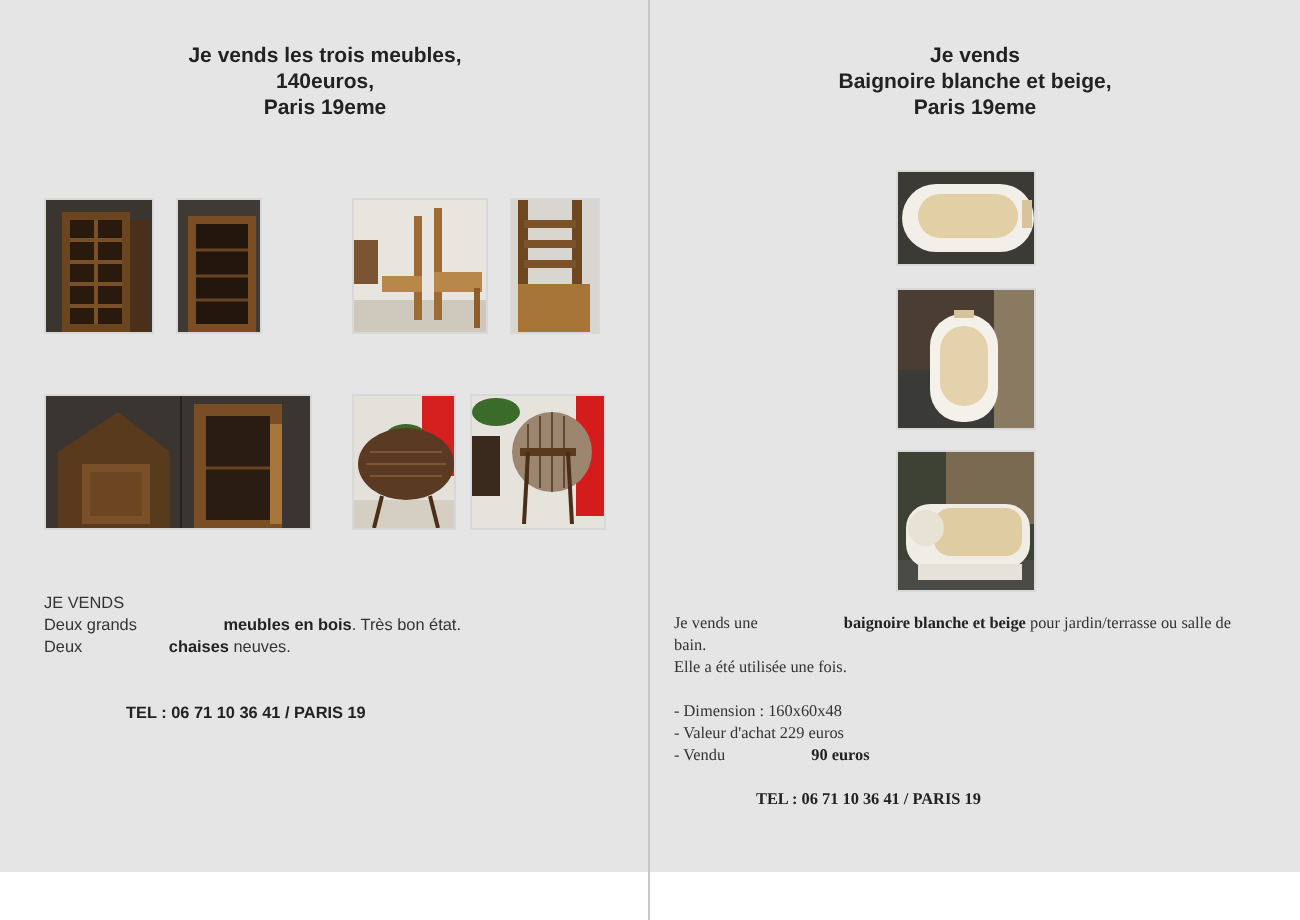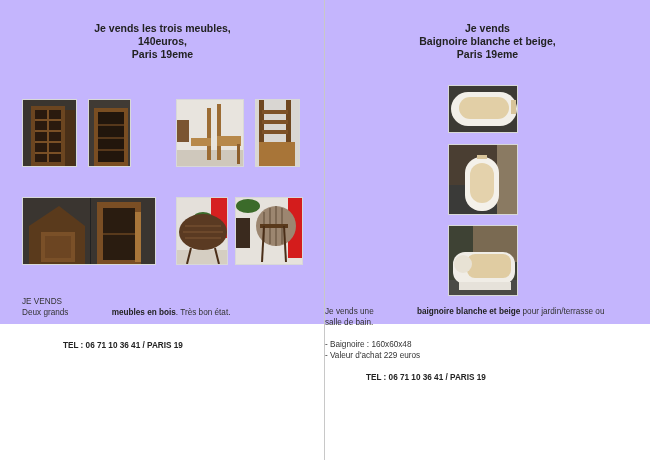--- a/index.html
+++ b/index.html
@@ -1,18 +1,18 @@
 <!DOCTYPE html>
 <html><head>
 <meta charset="utf-8">
 <style>
   html, body { margin:0; padding:0; }
   body { width:650px; height:460px; background:#ffffff; position:relative; overflow:hidden;
          font-family:"Liberation Sans", sans-serif; color:#2a2a2a; }
-  .page { position:absolute; top:0; height:324px; background:#c4b5fd; }
+  .page { position:absolute; top:0; height:436px; background:#e5e5e5; }
   .left { left:0; width:324px; }
   .right { left:325px; width:325px; }
   .divider { position:absolute; left:324px; top:0; width:1px; height:460px; background:#c8c8c8; }
   .title { position:absolute; text-align:center; font-weight:bold; font-size:10.5px; line-height:13px; color:#222; }
   .photo { position:absolute; border:1px solid #d8d8d8; box-sizing:border-box; overflow:hidden; }
   .body-text { position:absolute; font-size:8.2px; line-height:11px; color:#333; }
   .body-text p { margin:0; }
   .gap { height:11px; }
   b { color:#222;padding-left:41px; }
 </style>
@@ -121,20 +121,21 @@
       </g>
       <rect x="24" y="26" width="28" height="4" fill="#5a3a1c"></rect>
       <line x1="28" y1="28" x2="26" y2="64" stroke="#4a2e18" stroke-width="2"></line>
       <line x1="48" y1="28" x2="50" y2="64" stroke="#4a2e18" stroke-width="2"></line>
     </svg>
   </div>
 
   <div class="body-text" style="left:22px; top:296px; width:290px;">
     <p>JE VENDS</p>
     <p><span>Deux grands </span><b>meubles en bois</b><span>. Très bon état.</span></p>
+    <p><span>Deux </span><b>chaises</b><span> neuves.</span></p>
     <div class="gap"></div>
     <div class="gap"></div>
     <p><b>TEL : 06 71 10 36 41 / PARIS 19</b></p>
   </div>
 </div>
 
 <div class="divider"></div>
 
 <div class="page right">
   <div class="title" style="left:60px; top:22px; width:205px;">
@@ -166,21 +167,23 @@
       <rect width="70" height="71" fill="#3e4234"></rect>
       <rect x="24" y="0" width="46" height="36" fill="#7a6a52"></rect>
       <rect x="0" y="54" width="70" height="17" fill="#4a4a46"></rect>
       <rect x="4" y="26" width="62" height="32" rx="12" fill="#f0ede6"></rect>
       <rect x="18" y="28" width="44" height="24" rx="8" fill="#e0cca2"></rect>
       <circle cx="14" cy="38" r="9" fill="#e8e2d4"></circle>
       <rect x="10" y="56" width="52" height="8" fill="#e6e2da"></rect>
     </svg>
   </div>
 
-  <div class="body-text" style="left:0; top:306px; width:285px;">
+  <div class="body-text" style="left:12px; top:306px; width:285px;font-family:Liberation Serif, serif;">
     <p><span>Je vends une </span><b>baignoire blanche et beige</b><span> pour jardin/terrasse ou salle de bain.</span></p>
+    <p>Elle a été utilisée une fois.</p>
     <div class="gap"></div>
-    <p>- Baignoire : 160x60x48</p>
+    <p>- Dimension : 160x60x48</p>
     <p>- Valeur d'achat 229 euros</p>
+    <p><span>- Vendu </span><b>90 euros</b></p>
     <div class="gap"></div>
     <p><b>TEL : 06 71 10 36 41 / PARIS 19</b></p>
   </div>
 </div>
 
 </body></html>

